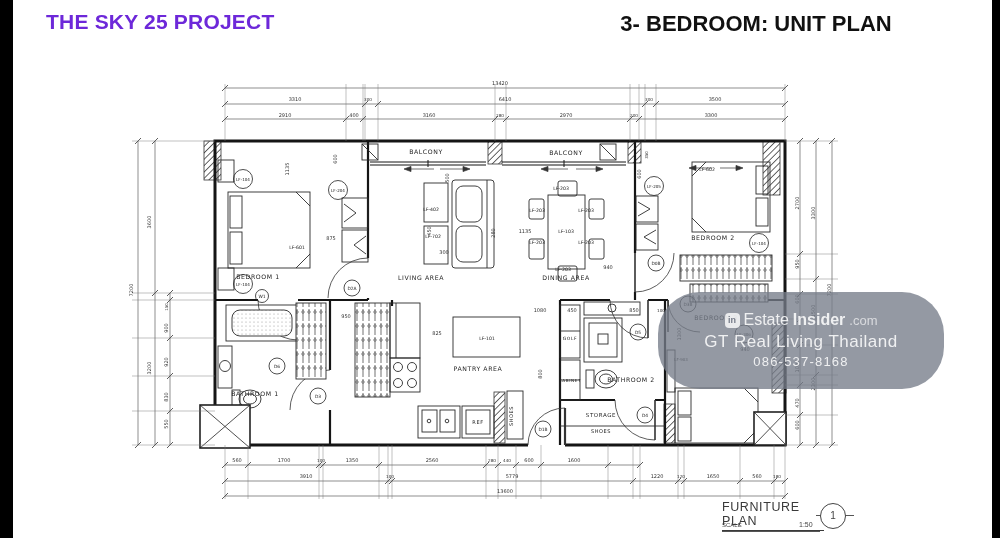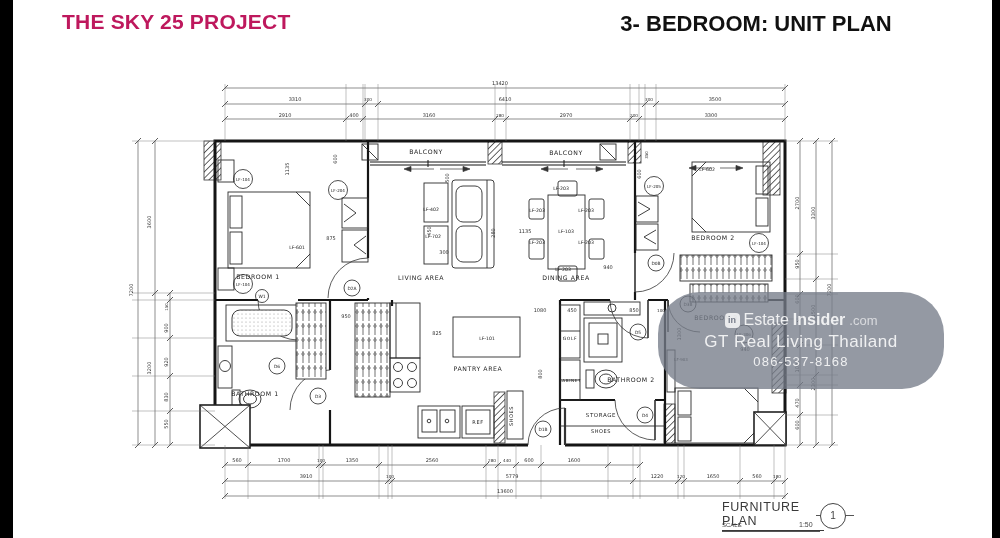--- a/index.html
+++ b/index.html
@@ -1,20 +1,20 @@
 <!DOCTYPE html>
 <html><head>
 <meta charset="utf-8">
 <style>
   html,body{margin:0;padding:0;background:#e8e8e8;}
   .page{position:relative;width:1000px;height:538px;background:#ffffff;overflow:hidden;font-family:"Liberation Sans",sans-serif;}
   .edgebar{position:absolute;top:0;height:538px;background:#000;}
   .edgebar.left{left:0;width:13px;}
   .edgebar.right{left:992px;width:8px;}
-  .title-left{position:absolute;left:46px;top:10px;font-size:21px;font-weight:bold;color:#be185d;letter-spacing:.2px;margin-left:16px;}
+  .title-left{position:absolute;left:46px;top:10px;font-size:21px;font-weight:bold;color:#6d28d9;letter-spacing:.2px;}
   .title-right{position:absolute;left:550px;top:11px;width:412px;text-align:center;font-size:22px;font-weight:bold;color:#111;}
   #plan-svg{position:absolute;left:0;top:0;}
   #plan-svg text{font-family:"DejaVu Sans",sans-serif;}
   
   .watermark{position:absolute;left:658px;top:292px;width:286px;height:97px;background:rgba(118,124,137,.78);
     border-radius:42px;display:flex;flex-direction:column;align-items:center;justify-content:center;
     color:rgba(255,255,255,.85);}
   .wm-brand{font-size:16px;display:flex;align-items:center;gap:4px;line-height:1;}
   .wm-brand b{font-weight:bold;}
   .wm-logo{width:15px;height:15px;background:rgba(255,255,255,.8);color:#767c89;border-radius:4px;

